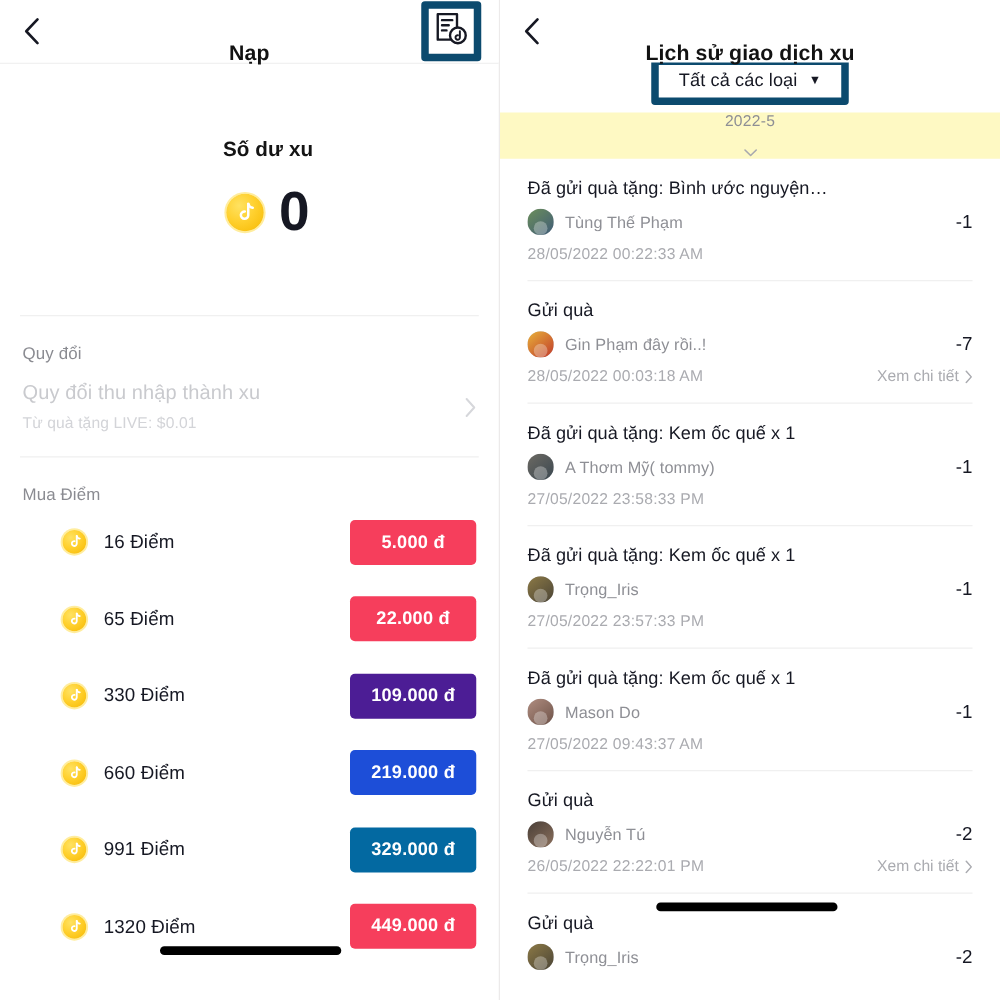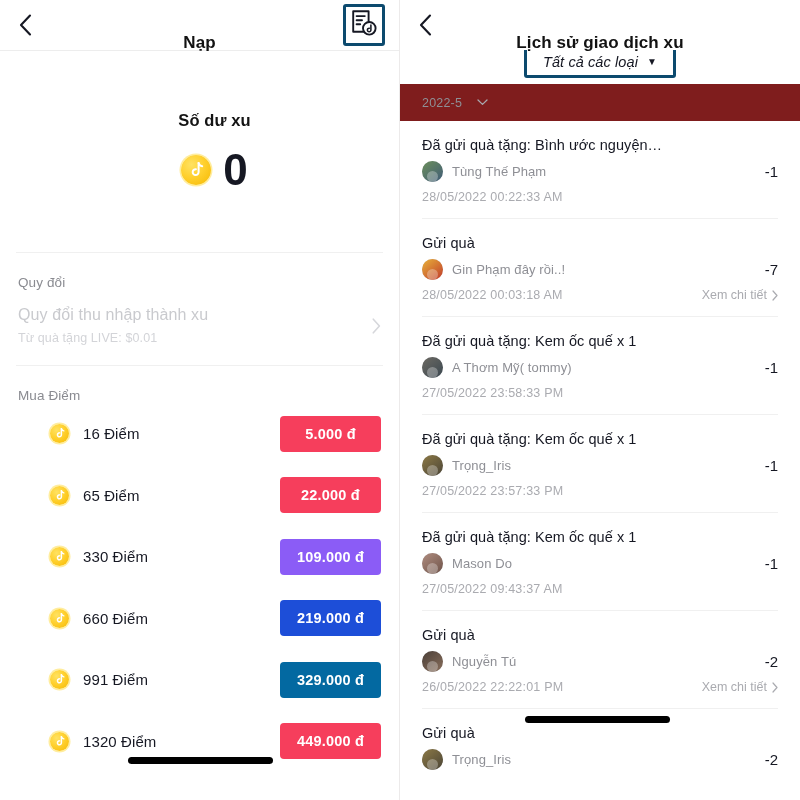--- a/index.html
+++ b/index.html
@@ -25,21 +25,21 @@
     cursor:pointer;
   }
   .back-chevron svg { display:block; }
   .topbar-title {
     position:absolute; left:0; right:0; text-align:center;
     font-size:17px; font-weight:700; color:#121212;
     letter-spacing:.1px; pointer-events:none;margin-top:36px;
   }
   .topbar-right { margin-left:auto; display:flex; align-items:center; }
 
-  .hl-box { border:3px solid #0c4a6e; border-radius:3px;font-style:italic; }
+  .hl-box { border:6px solid #0c4a6e; border-radius:3px; }
 
   .doc-coin-icon {
     width:26px; height:30px; display:block;
   }
   .icon-wrap-doc { padding:3px 5px; display:flex; }
 
   .hdr-rule { height:1px; background:#ededed; width:100%; }
 
   
   .balance-block { padding-top:60px; text-align:center;padding-left:30px; }
@@ -103,22 +103,22 @@
     display:flex; justify-content:center; margin-top:-4px; padding-bottom:6px;
   }
   .filter-pill {
     padding:5px 16px; font-size:14.5px; color:#161823;
     display:flex; align-items:center; gap:9px; cursor:pointer;
     letter-spacing:.1px;
   }
   .caret { font-size:10px; line-height:1; color:#161823; }
 
   .month-bar {
-    background:#7f1d1d; height:37px; display:flex; align-items:center;
-    padding:0 22px; gap:15px; cursor:pointer;
+    background:#fef9c3; height:37px; display:flex; align-items:center;
+    padding:0 22px; gap:15px; cursor:pointer;flex-direction:column;
   }
   .month-text { font-size:12.5px; color:#8e8f95; letter-spacing:.2px; }
   .month-caret { color:#a8a9ae; display:flex; align-items:center; }
 
   .tx-list { }
   .tx-item { padding:16px 22px 0 22px; position:relative; }
   .tx-title {
     font-size:14.5px; color:#161823; letter-spacing:.05px;
     white-space:nowrap; overflow:hidden; text-overflow:ellipsis;
   }
@@ -235,21 +235,21 @@
         <div class="point-row">
           <div class="point-left">
             <span class="coin small">
               <svg width="10" height="11.5" viewBox="0 0 15 17" fill="none">
   <path d="M9.6 1v9.1a2.95 2.95 0 1 1-2.7-2.94" stroke="#fff" stroke-width="2.2" stroke-linecap="round" stroke-linejoin="round"></path>
   <path d="M9.6 1c.5 1.9 1.8 3 3.6 3.2" stroke="#fff" stroke-width="2.2" stroke-linecap="round" stroke-linejoin="round"></path>
               </svg>
             </span>
             <span class="point-label">330 Điểm</span>
           </div>
-          <button class="price-btn" style="background: #8b5cf6;">109.000 đ</button>
+          <button class="price-btn" style="background: #4c1d95;">109.000 đ</button>
         </div>
         <div class="point-row">
           <div class="point-left">
             <span class="coin small">
               <svg width="10" height="11.5" viewBox="0 0 15 17" fill="none">
   <path d="M9.6 1v9.1a2.95 2.95 0 1 1-2.7-2.94" stroke="#fff" stroke-width="2.2" stroke-linecap="round" stroke-linejoin="round"></path>
   <path d="M9.6 1c.5 1.9 1.8 3 3.6 3.2" stroke="#fff" stroke-width="2.2" stroke-linecap="round" stroke-linejoin="round"></path>
               </svg>
             </span>
             <span class="point-label">660 Điểm</span>

